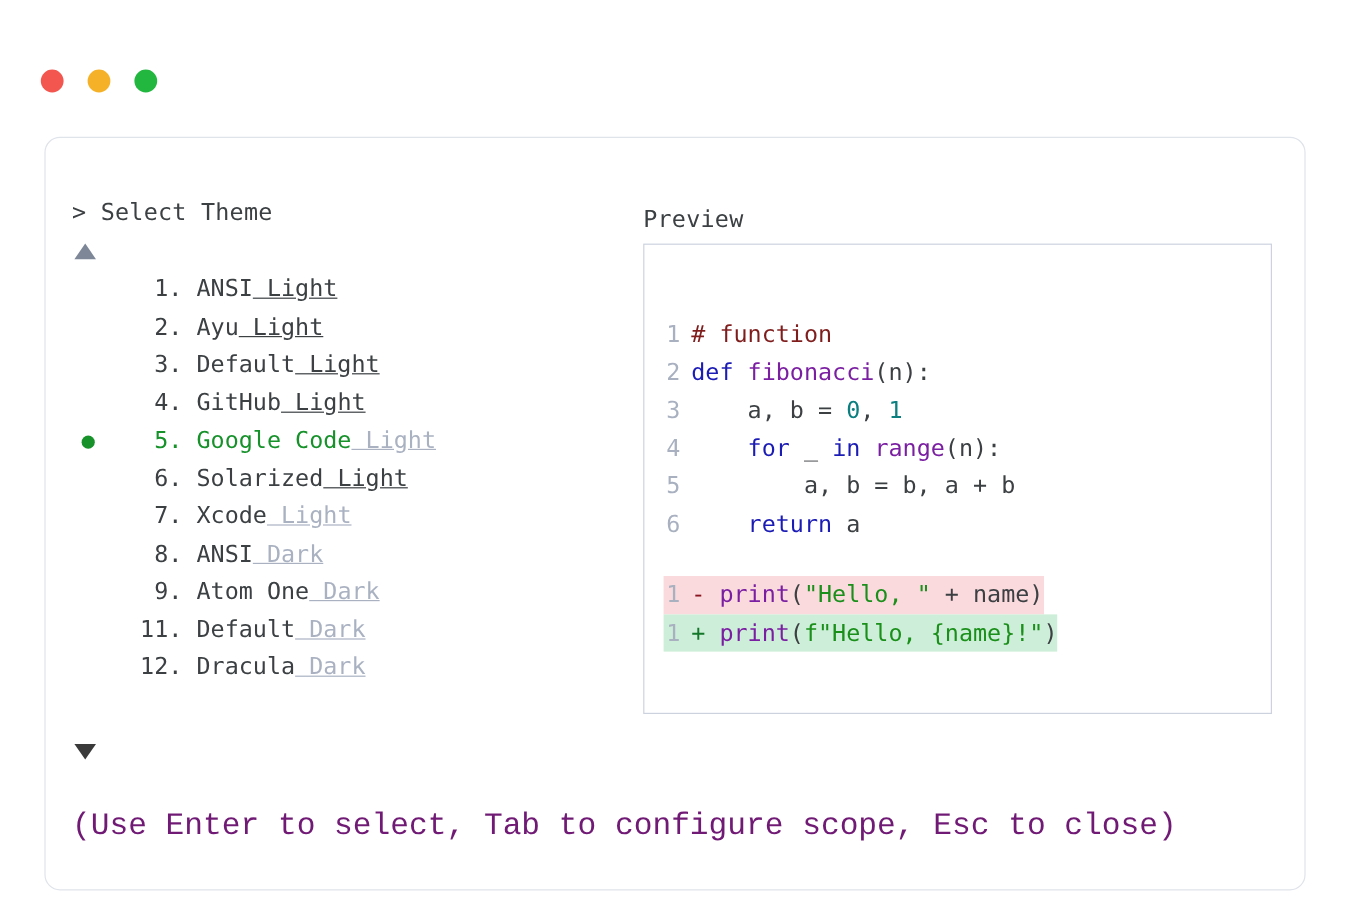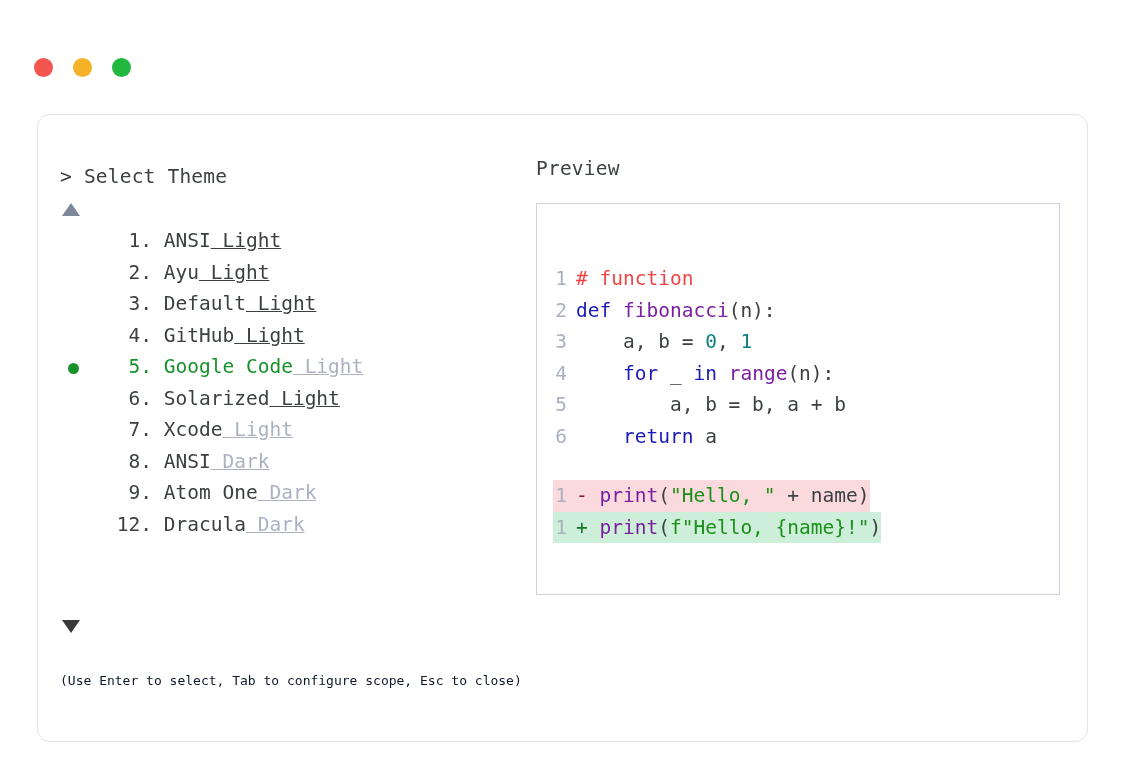--- a/index.html
+++ b/index.html
@@ -62,21 +62,21 @@
 
   
   .col-header {
     position: absolute;
     font-size: 19.5px;
     color: #3c4043;
     letter-spacing: 0.2px;
     white-space: pre;
   }
   .header-select { left: 22px;  top: 50px; }
-  .header-preview{ left: 498px; top: 42px; }
+  .header-preview{ left: 498px; top: 56px; }
 
   
   .scroll-arrow {
     position: absolute;
     width: 0;
     height: 0;
     border-left: 9px solid transparent;
     border-right: 9px solid transparent;
   }
   .arrow-up {
@@ -147,21 +147,21 @@
     white-space: pre;
   }
   .code-line { white-space: pre; height: 31.5px; }
   .ln {
     display: inline-block;
     width: 14px;
     text-align: right;
     color: #a9b1c1;
     margin-right: 9px;
   }
-  .tok-comment { color: #ef4444; }
+  .tok-comment { color: #7f1d1d; }
   .tok-keyword { color: #1b1bb5; }
   .tok-fn      { color: #7b1fa2; }
   .tok-num     { color: #0b7f7f; }
   .tok-str     { color: #1a8f1a; }
   .tok-plain   { color: #3c4043; }
 
   .diff-block {
     position: absolute;
     left: 16px;
     top: 276px;
@@ -177,23 +177,24 @@
   .diff-del { background: #fadadd; }
   .diff-add { background: #cdeed8; }
   .sign-del { color: #8a1420; }
   .sign-add { color: #13772a; }
 
   
   .footer-hint {
     position: absolute;
     left: 22px;
     top: 558px;
-    font-size: 13px;
-    color: #0f172a;
-    white-space: pre;
+    font-size: 26px;
+    color: #701a75;
+    white-space: pre;
+    font-family: Liberation Mono, monospace;
   }
 </style>
 </head>
 <body>
 
 <div class="screen">
 
   <div class="titlebar">
     <span class="dot red"></span>
     <span class="dot yellow"></span>
@@ -214,20 +215,21 @@
       <div class="theme-list" id="theme-list">
           <div class="theme-row"><span class="row-num"> 1.</span><span class="row-name"> ANSI</span><span class="row-suffix"> Light</span></div>
           <div class="theme-row"><span class="row-num"> 2.</span><span class="row-name"> Ayu</span><span class="row-suffix"> Light</span></div>
           <div class="theme-row"><span class="row-num"> 3.</span><span class="row-name"> Default</span><span class="row-suffix"> Light</span></div>
           <div class="theme-row"><span class="row-num"> 4.</span><span class="row-name"> GitHub</span><span class="row-suffix"> Light</span></div>
           <div class="theme-row selected dim-suffix"><span class="bullet"></span><span class="row-num"> 5.</span><span class="row-name"> Google Code</span><span class="row-suffix"> Light</span></div>
           <div class="theme-row"><span class="row-num"> 6.</span><span class="row-name"> Solarized</span><span class="row-suffix"> Light</span></div>
           <div class="theme-row dim-suffix"><span class="row-num"> 7.</span><span class="row-name"> Xcode</span><span class="row-suffix"> Light</span></div>
           <div class="theme-row dim-suffix"><span class="row-num"> 8.</span><span class="row-name"> ANSI</span><span class="row-suffix"> Dark</span></div>
           <div class="theme-row dim-suffix"><span class="row-num"> 9.</span><span class="row-name"> Atom One</span><span class="row-suffix"> Dark</span></div>
+          <div class="theme-row dim-suffix"><span class="row-num">11.</span><span class="row-name"> Default</span><span class="row-suffix"> Dark</span></div>
           <div class="theme-row dim-suffix"><span class="row-num">12.</span><span class="row-name"> Dracula</span><span class="row-suffix"> Dark</span></div>
         </div>
 
       <div class="preview-box">
         <div class="code" id="code-block"><div class="code-line"><span class="ln">1</span><span class="tok-comment"># function</span></div><div class="code-line"><span class="ln">2</span><span class="tok-keyword">def </span><span class="tok-fn">fibonacci</span><span class="tok-plain">(n):</span></div><div class="code-line"><span class="ln">3</span><span class="tok-plain">    a, b = </span><span class="tok-num">0</span><span class="tok-plain">, </span><span class="tok-num">1</span></div><div class="code-line"><span class="ln">4</span><span class="tok-plain">    </span><span class="tok-keyword">for</span><span class="tok-plain"> _ </span><span class="tok-keyword">in</span><span class="tok-plain"> </span><span class="tok-fn">range</span><span class="tok-plain">(n):</span></div><div class="code-line"><span class="ln">5</span><span class="tok-plain">        a, b = b, a + b</span></div><div class="code-line"><span class="ln">6</span><span class="tok-plain">    </span><span class="tok-keyword">return</span><span class="tok-plain"> a</span></div></div>
         <div class="diff-block" id="diff-block">
             <div class="diff-row"><span class="diff-line diff-del" style="background: rgb(250, 218, 221);"><span class="ln">1</span><span class="sign-del">- </span><span class="tok-fn">print</span><span class="tok-plain">(</span><span class="tok-str">"Hello, "</span><span class="tok-plain"> + name)</span></span></div>
             <div class="diff-row"><span class="diff-line diff-add" style="background: rgb(205, 238, 216);"><span class="ln">1</span><span class="sign-add">+ </span><span class="tok-fn">print</span><span class="tok-plain">(</span><span class="tok-str">f"Hello, {name}!"</span><span class="tok-plain">)</span></span></div>
           </div>
       </div>

